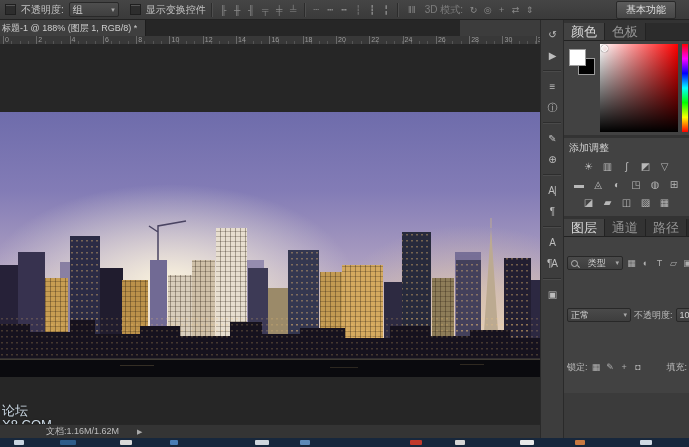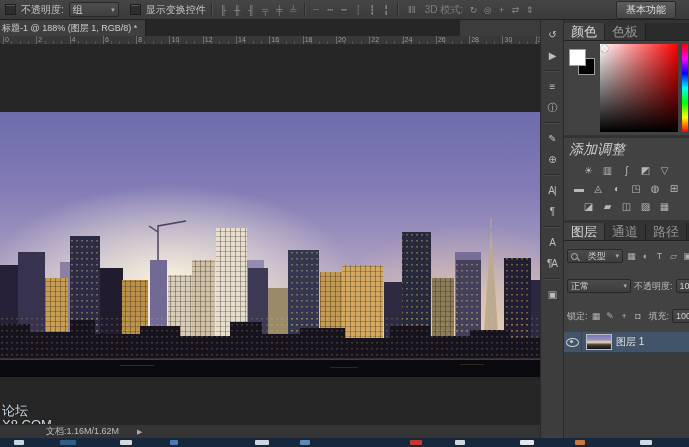--- a/index.html
+++ b/index.html
@@ -59,24 +59,24 @@
   .fgbg{position:absolute;left:5px;top:8px;width:28px;height:28px;}
   .fg{position:absolute;left:0;top:0;width:15px;height:15px;background:#fff;border:1px solid #9b9b9b;z-index:2;}
   .bg{position:absolute;left:9px;top:9px;width:15px;height:15px;background:#000;border:1px solid #9b9b9b;}
   .satsq{position:absolute;left:36px;top:3px;width:78px;height:88px;
       background:linear-gradient(to bottom,rgba(0,0,0,0),#000),linear-gradient(to right,#fff,#f00);}
   .marker{position:absolute;left:1px;top:1px;width:5px;height:5px;border:1px solid #fff;border-radius:50%;
       box-shadow:0 0 1px #000;}
   .huestrip{position:absolute;right:1px;top:3px;width:6px;height:88px;
       background:linear-gradient(to bottom,#f00,#f0f,#00f,#0ff,#0f0,#ff0,#f00);}
   .adj-content{padding:2px 3px 4px;}
-  .adj-header{font-size:14px;color:#cfcfcf;padding:1px 2px 3px;font-style:italic;}
+  .adj-header{font-size:10px;color:#cfcfcf;padding:1px 2px 3px;}
   .adj-row{display:flex;justify-content:center;gap:4px;height:18px;align-items:center;}
   .aicon{width:15px;height:14px;line-height:14px;text-align:center;font-size:10px;color:#b8b8b8;}
-  .lrow{display:flex;align-items:center;gap:3px;padding:8px 3px;font-size:9px;color:#bdbdbd;white-space:nowrap;overflow:hidden;}
+  .lrow{display:flex;align-items:center;gap:3px;padding:19px 3px;font-size:9px;color:#bdbdbd;white-space:nowrap;overflow:hidden;}
   .fld{background:linear-gradient(#4a4a4a,#3e3e3e);border:1px solid #282828;border-radius:2px;height:12px;
       display:inline-flex;align-items:center;gap:3px;padding:0 3px;color:#d2d2d2;flex-shrink:0;}
   .mag{width:5px;height:5px;border:1px solid #b5b5b5;border-radius:50%;position:relative;display:inline-block;}
   .mag::after{content:"";position:absolute;width:3px;height:1px;background:#b5b5b5;transform:rotate(45deg);right:-3px;bottom:-1px;}
   .ficon{display:inline-block;width:11px;text-align:center;font-size:9px;color:#b0b0b0;flex-shrink:0;}
   .layer-row{display:flex;align-items:center;gap:4px;height:20px;background:#41546a;border-top:1px solid #37475b;
       border-bottom:1px solid #2e3c4e;font-size:10px;color:#e2e2e2;}
   .eyebox{width:17px;height:100%;display:flex;align-items:center;justify-content:center;border-right:1px solid #36465a;}
   .eye{width:11px;height:7px;border:1px solid #d0d0d0;border-radius:50%;position:relative;display:inline-block;}
   .eye::after{content:"";position:absolute;left:3px;top:1px;width:3px;height:3px;background:#d0d0d0;border-radius:50%;}
@@ -354,34 +354,27 @@
       </div>
 
       <div class="lrow">
         <span>锁定:</span>
         <span class="icon-group">
             <span class="ficon">▦</span>
             <span class="ficon">✎</span>
             <span class="ficon">+</span>
             <span class="ficon">◘</span>
           </span>
-        <span style="margin-left:2px;">填充:</span>
+        <span style="margin-left:20px;">填充:</span>
         <span class="fld">
           <i style="font-style:normal;">100%</i>
 
         </span>
       </div>
 
-      <div class="layer-row">
-        <span class="eyebox">
-          <i class="eye"></i>
-        </span>
-        <span class="thumb"></span>
-        <span>图层 1</span>
-      </div>
 
       <div class="layer-empty"></div>
 
     </div>
   </div>
 
   <div class="desktop">
       <i class="blob" style="left: 14px; width: 10px; background: rgb(200, 212, 224);"></i>
       <i class="blob" style="left: 60px; width: 16px; background: rgb(46, 93, 138);"></i>
       <i class="blob" style="left: 120px; width: 12px; background: rgb(217, 217, 217);"></i>

